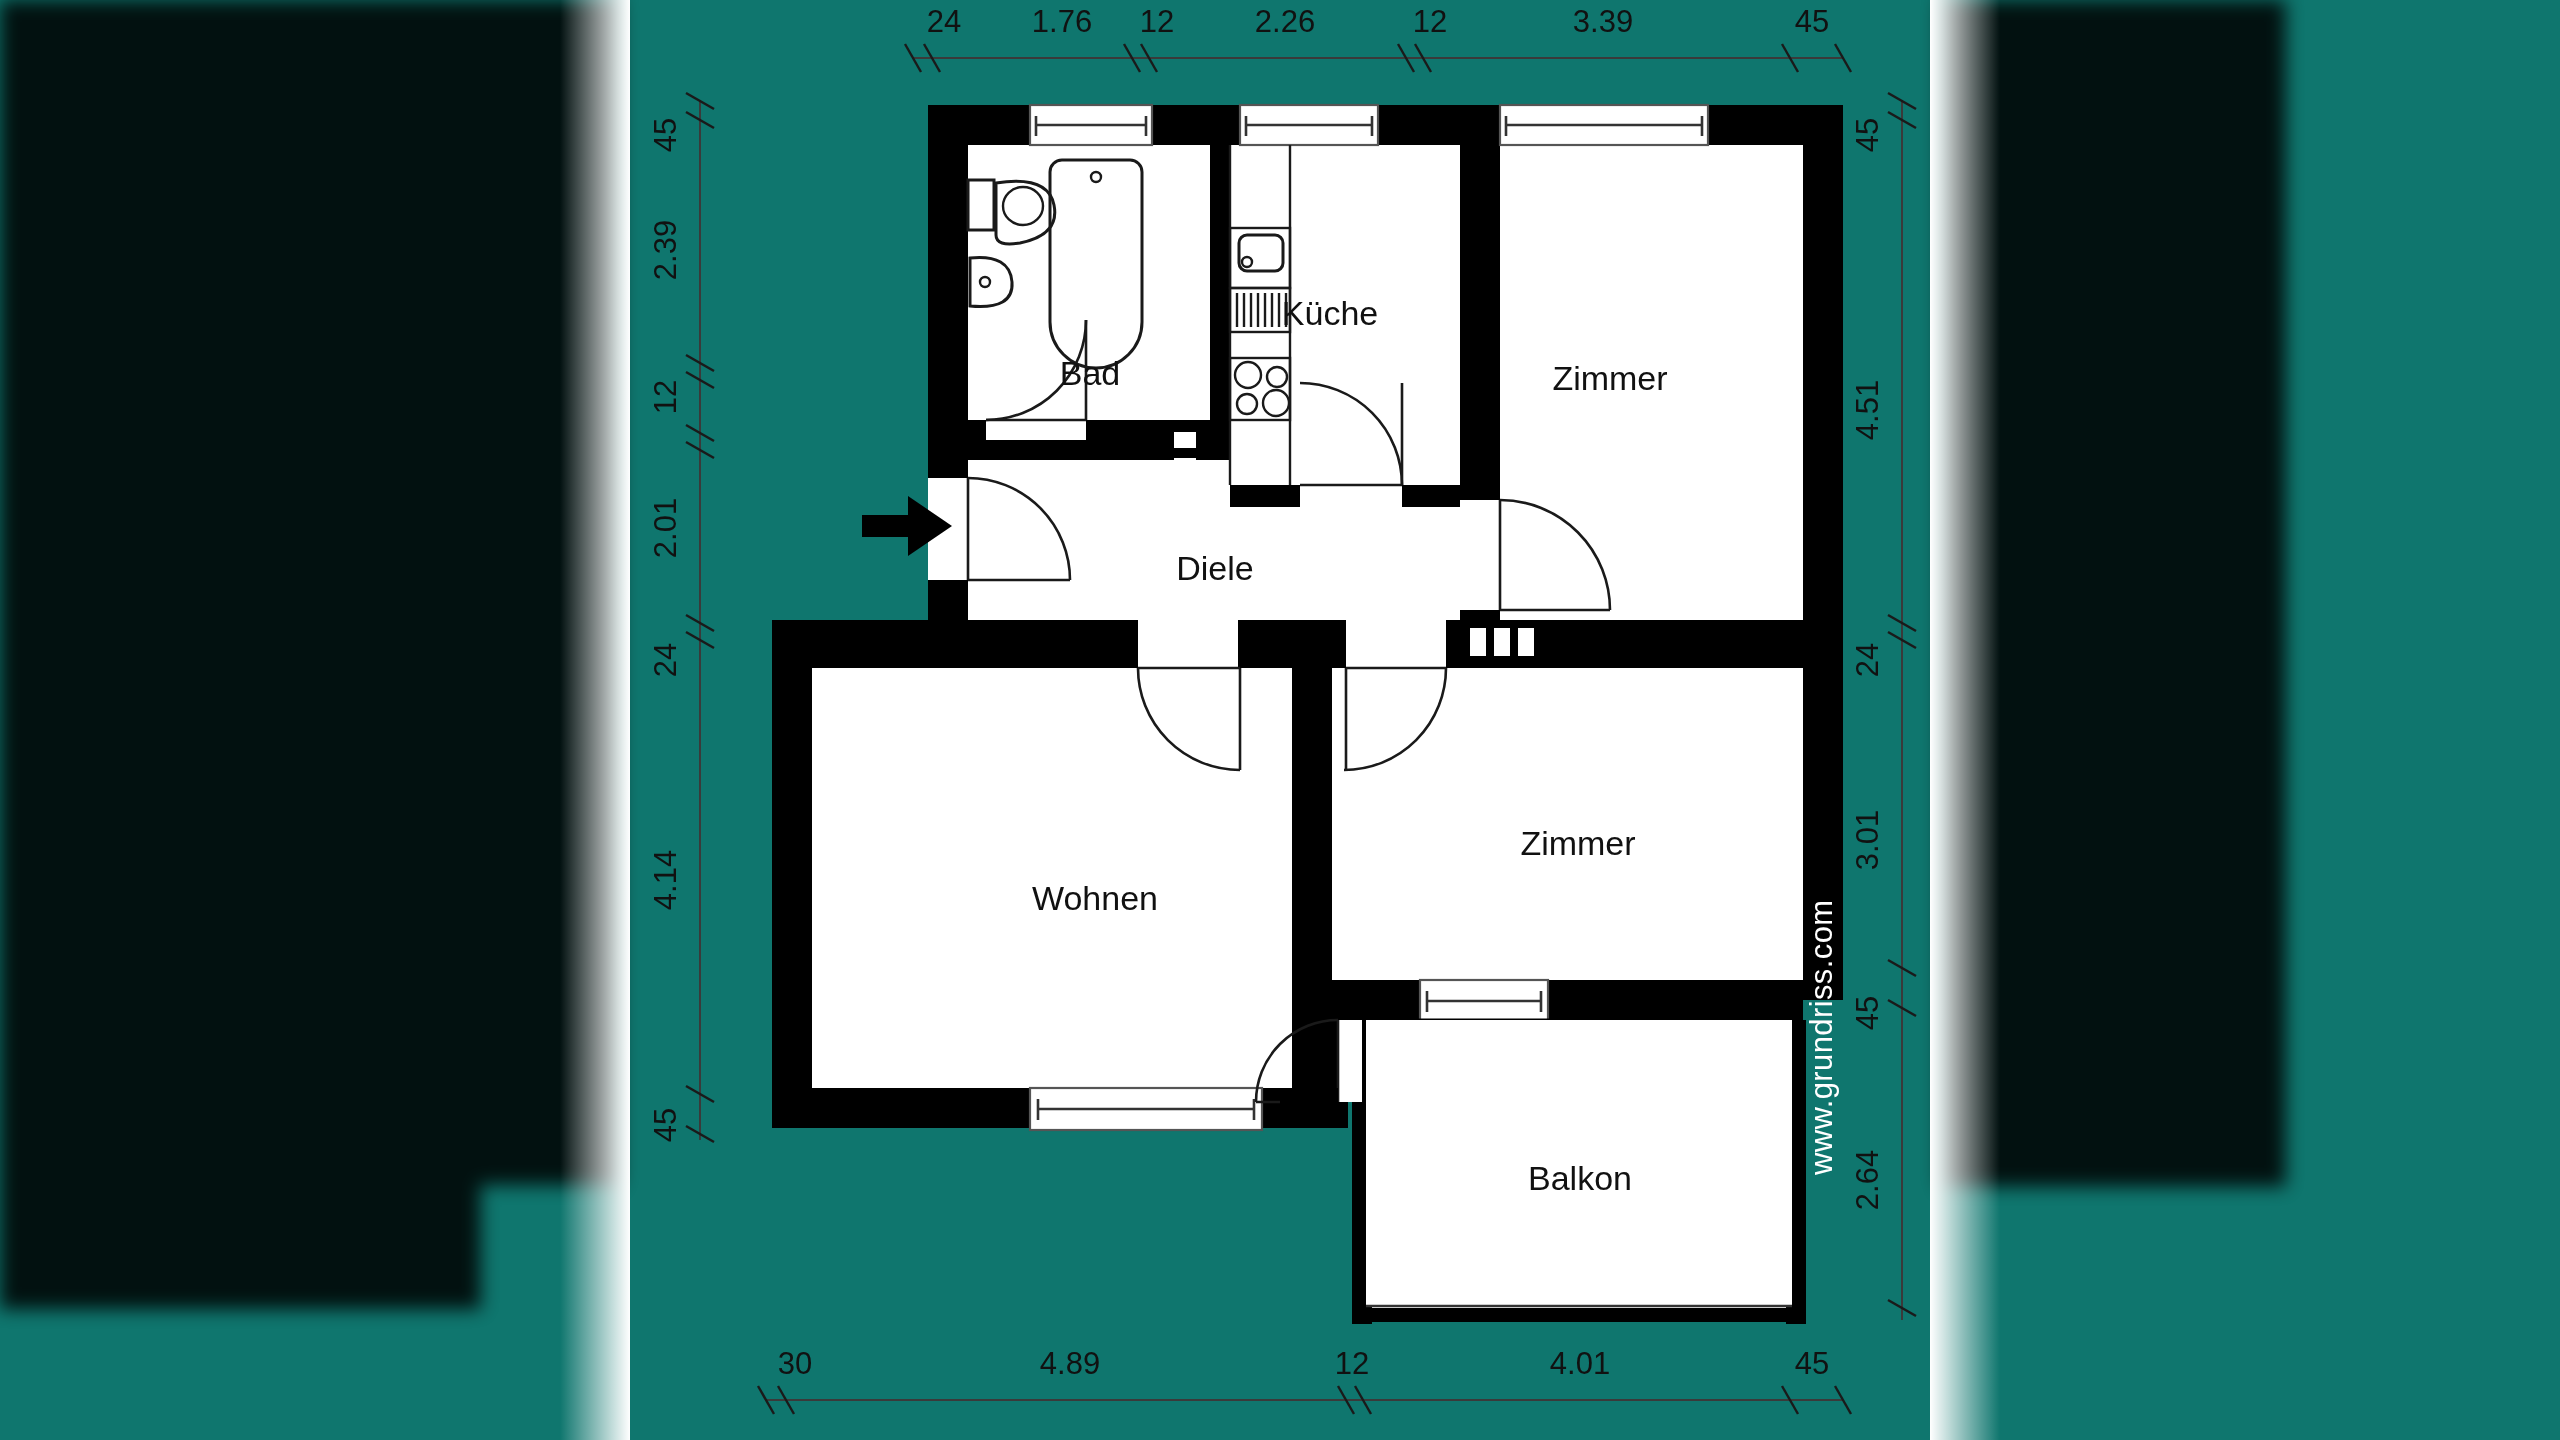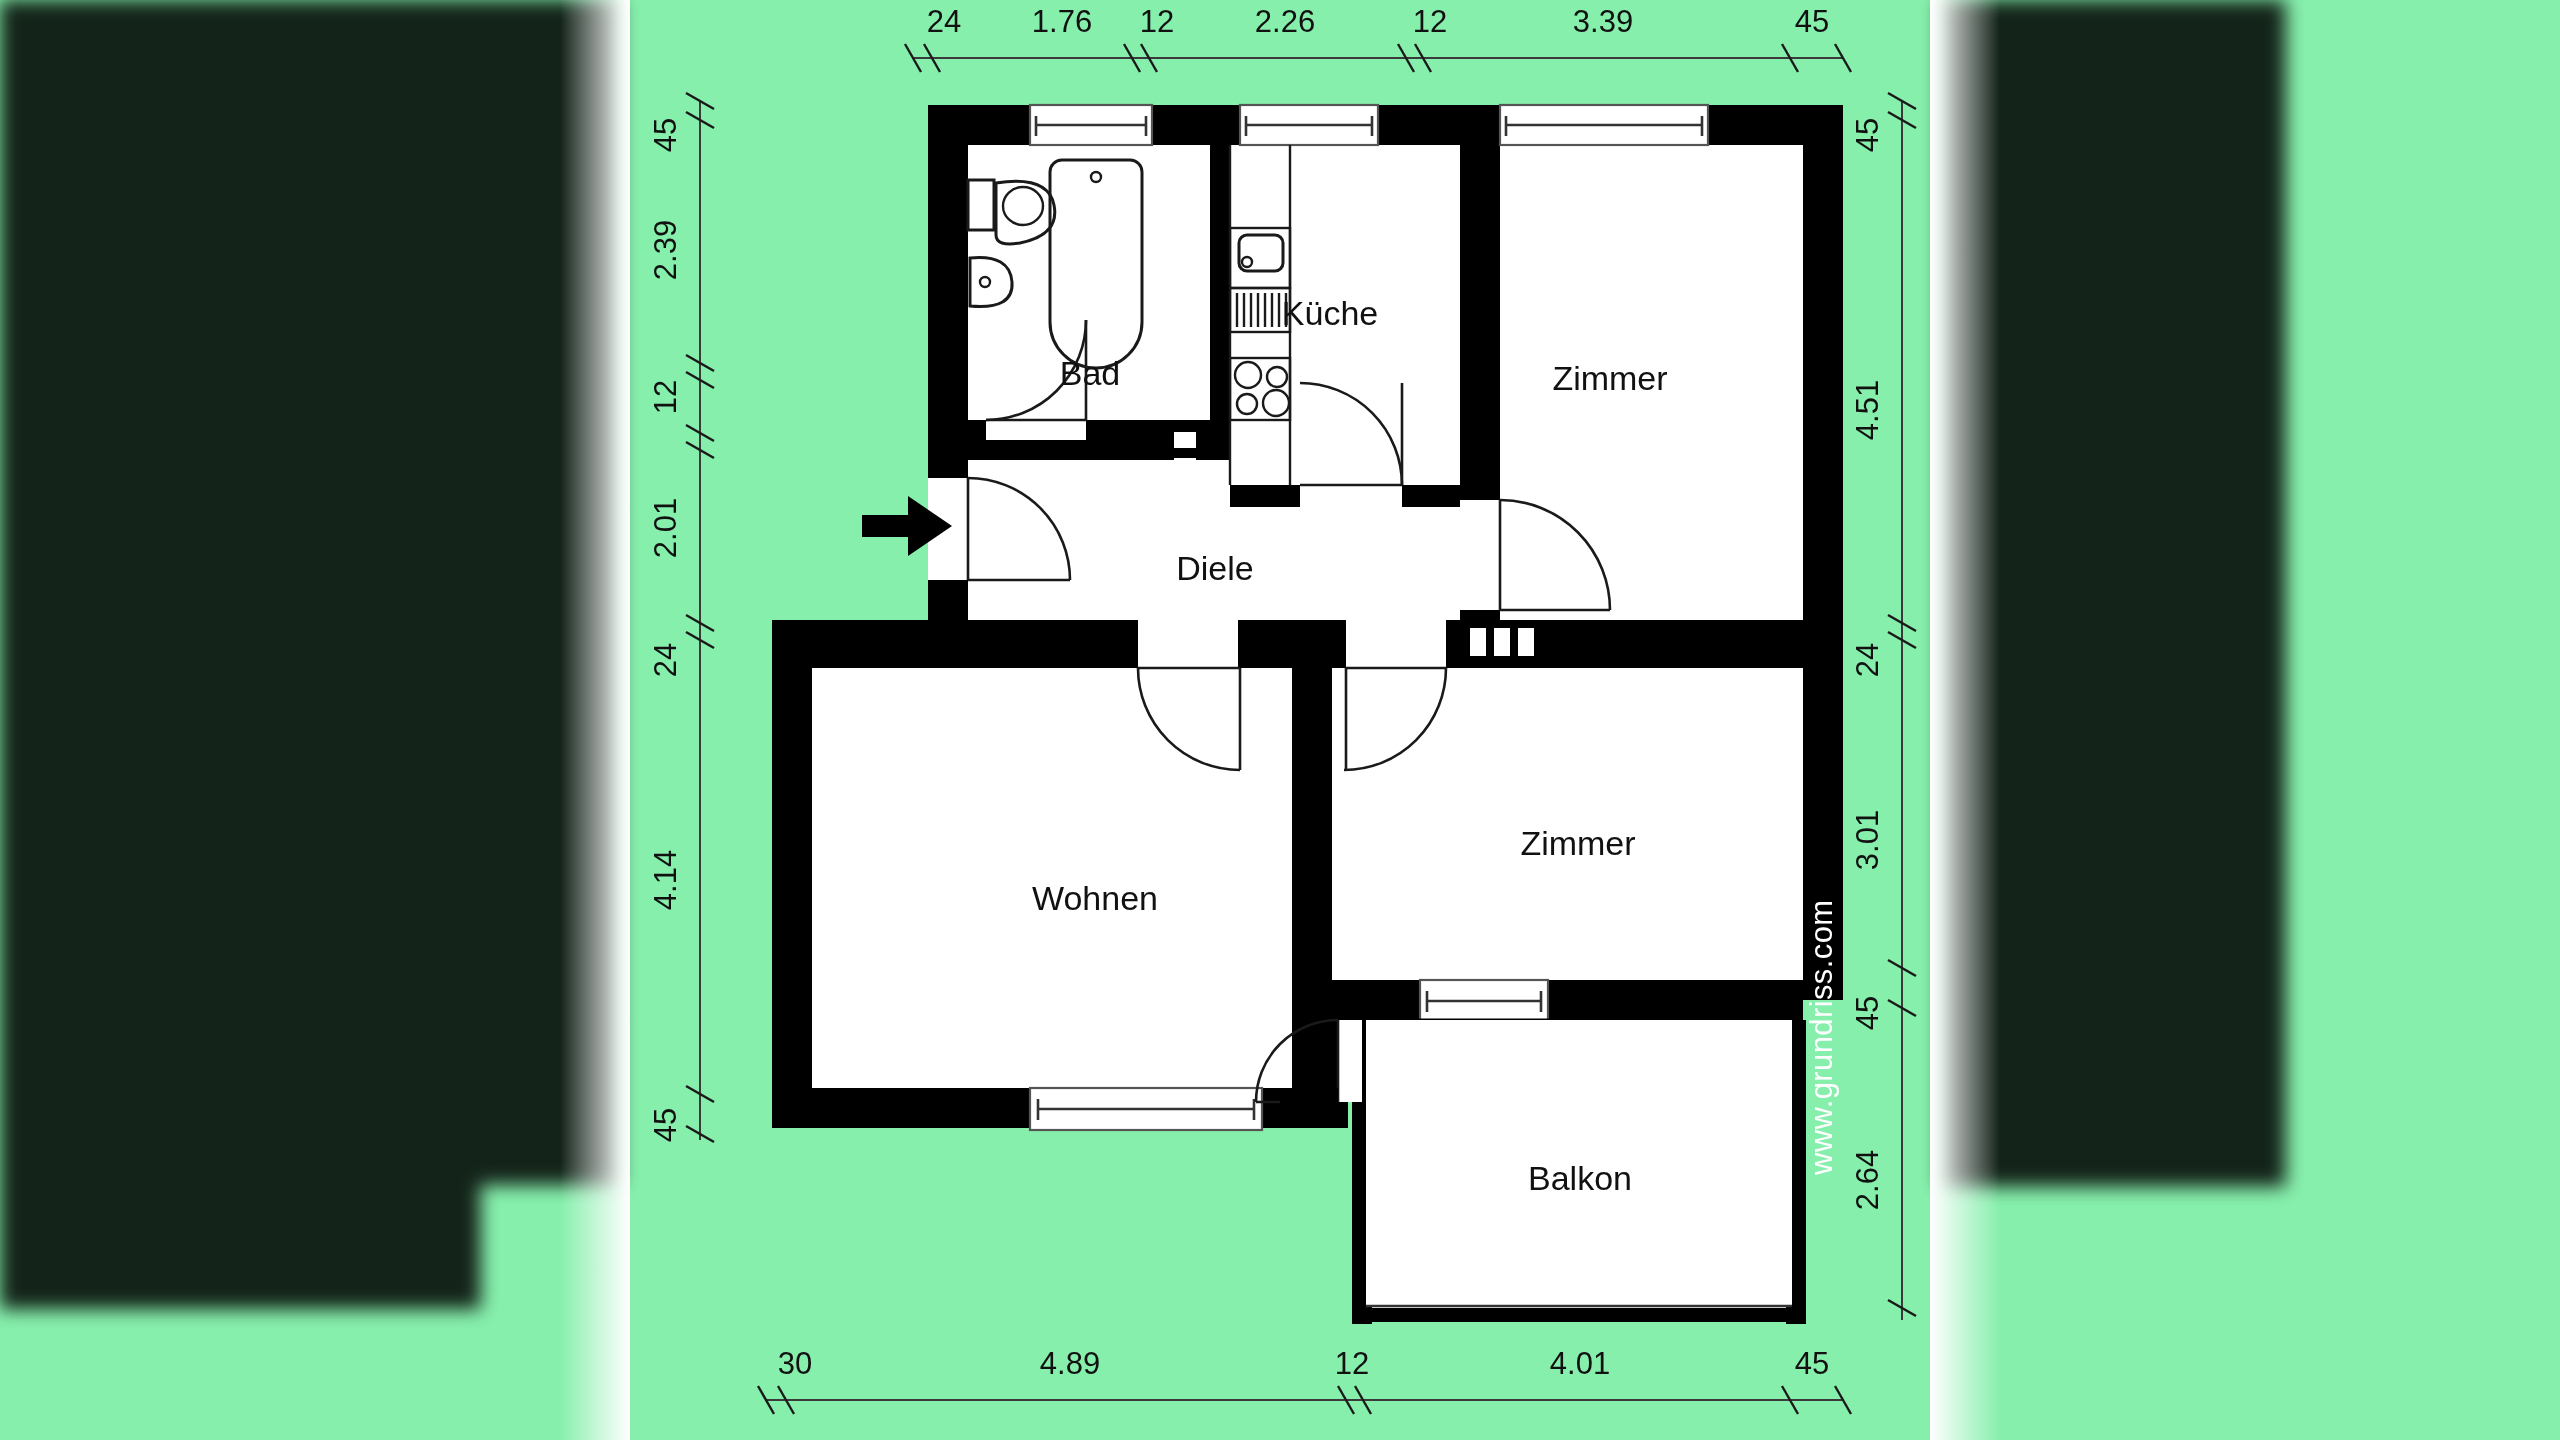--- a/index.html
+++ b/index.html
@@ -1,17 +1,17 @@
 <!DOCTYPE html>
 <html><head>
 <meta charset="utf-8">
 <style>
   html,body{margin:0;padding:0;background:#ffffff;}
   body{width:2560px;height:1440px;overflow:hidden;font-family:"Liberation Sans",sans-serif;}
-  #stage{position:relative;width:2560px;height:1440px;background:#86efac;}
+  #stage{position:relative;width:2560px;height:1440px;background:#0f766e;}
 
   
   .bgblur{position:absolute;top:0;height:1440px;overflow:hidden;filter:blur(9px);opacity:.85;pointer-events:none;}
   .bgblur.left{left:0;width:620px;}
   .bgblur.right{right:0;width:620px;}
   .bgblur svg{position:absolute;top:0;}
   .bgblur.left svg{left:-1180px;transform:scale(1.55);transform-origin:1180px 720px;}
   .bgblur.right svg{left:-1460px;transform:scale(1.55);transform-origin:1990px 720px;}
 
   

